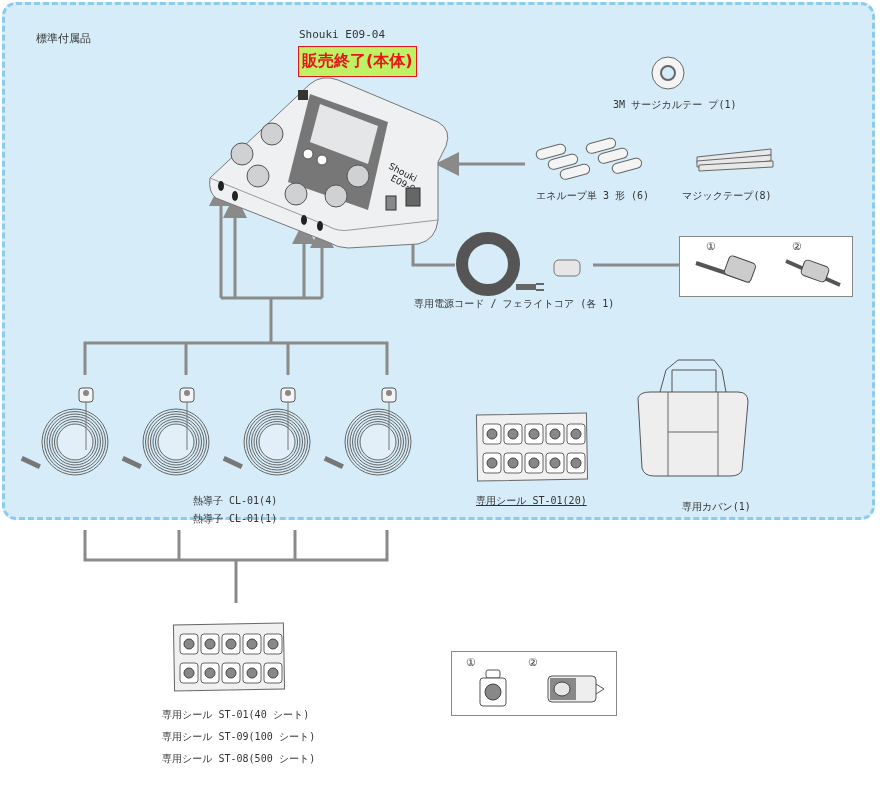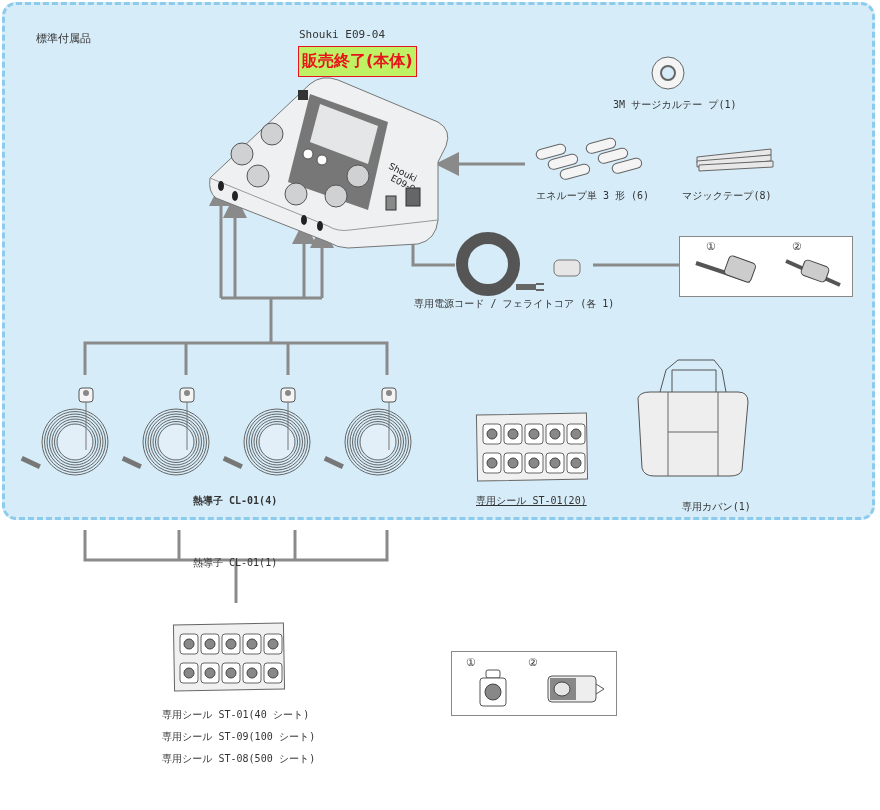--- a/index.html
+++ b/index.html
@@ -187,21 +187,21 @@
         <circle cx="60" cy="62" r="30.5" fill="none" stroke="#666" stroke-width="1"></circle>
         <circle cx="60" cy="62" r="33" fill="none" stroke="#666" stroke-width="1"></circle>
         <circle cx="60" cy="62" r="17" fill="#e2eff8"></circle>
         <rect x="64" y="8" width="14" height="14" rx="3" fill="#f4f4f4" stroke="#555"></rect>
         <circle cx="71" cy="13" r="3" fill="#888"></circle>
         <line x1="71" y1="22" x2="71" y2="70" stroke="#777"></line>
         <rect x="6" y="80" width="20" height="5" transform="rotate(25 16 82)" fill="#777"></rect>
       </g>
     </g>
 </svg>
-<div class="lbl" style="left:193px;top:494px;font-weight:bold;">熱導子 CL-01(4)</div>
+<div class="lbl" style="left:193px;top:494px;">熱導子 CL-01(4)</div>
 
 <svg style="position:absolute;left:475px;top:410px;" width="115" height="75">
   <g class="sheet">
       <rect x="2" y="4" width="110" height="66" fill="#f0f0f0" stroke="#666" transform="rotate(-1 57 37)"></rect>
       <rect x="8" y="14" width="18" height="20" rx="3" fill="#fff" stroke="#666"></rect>
       <circle cx="17" cy="24" r="5" fill="#888" stroke="#444"></circle>
       <rect x="29" y="14" width="18" height="20" rx="3" fill="#fff" stroke="#666"></rect>
       <circle cx="38" cy="24" r="5" fill="#888" stroke="#444"></circle>
       <rect x="50" y="14" width="18" height="20" rx="3" fill="#fff" stroke="#666"></rect>
       <circle cx="59" cy="24" r="5" fill="#888" stroke="#444"></circle>
@@ -226,21 +226,21 @@
 <svg style="position:absolute;left:630px;top:352px;" width="125" height="130">
   <path d="M30,40 L36,18 L48,8 L84,8 L92,18 L96,40" fill="none" stroke="#555"></path>
   <path d="M42,40 L42,18 L86,18 L86,40" fill="none" stroke="#555"></path>
   <path d="M8,46 Q10,40 20,40 L108,40 Q118,40 118,50 L112,118 Q110,124 100,124 L24,124 Q14,124 12,116 Z" fill="#eeeeee" stroke="#555"></path>
   <line x1="38" y1="40" x2="38" y2="124" stroke="#666"></line>
   <line x1="88" y1="40" x2="88" y2="124" stroke="#666"></line>
   <line x1="38" y1="80" x2="88" y2="80" stroke="#666"></line>
 </svg>
 <div class="lbl" style="left:658px;top:500px;margin-left:24px;">専用カバン(1)</div>
 
-<div class="lbl" style="left:193px;top:556px;">熱導子 CL-01(1)</div>
+<div class="lbl" style="left:193px;top:512px;">熱導子 CL-01(1)</div>
 <svg style="position:absolute;left:172px;top:620px;" width="115" height="75">
   <g class="sheet">
       <rect x="2" y="4" width="110" height="66" fill="#f0f0f0" stroke="#666" transform="rotate(-1 57 37)"></rect>
       <rect x="8" y="14" width="18" height="20" rx="3" fill="#fff" stroke="#666"></rect>
       <circle cx="17" cy="24" r="5" fill="#888" stroke="#444"></circle>
       <rect x="29" y="14" width="18" height="20" rx="3" fill="#fff" stroke="#666"></rect>
       <circle cx="38" cy="24" r="5" fill="#888" stroke="#444"></circle>
       <rect x="50" y="14" width="18" height="20" rx="3" fill="#fff" stroke="#666"></rect>
       <circle cx="59" cy="24" r="5" fill="#888" stroke="#444"></circle>
       <rect x="71" y="14" width="18" height="20" rx="3" fill="#fff" stroke="#666"></rect>

